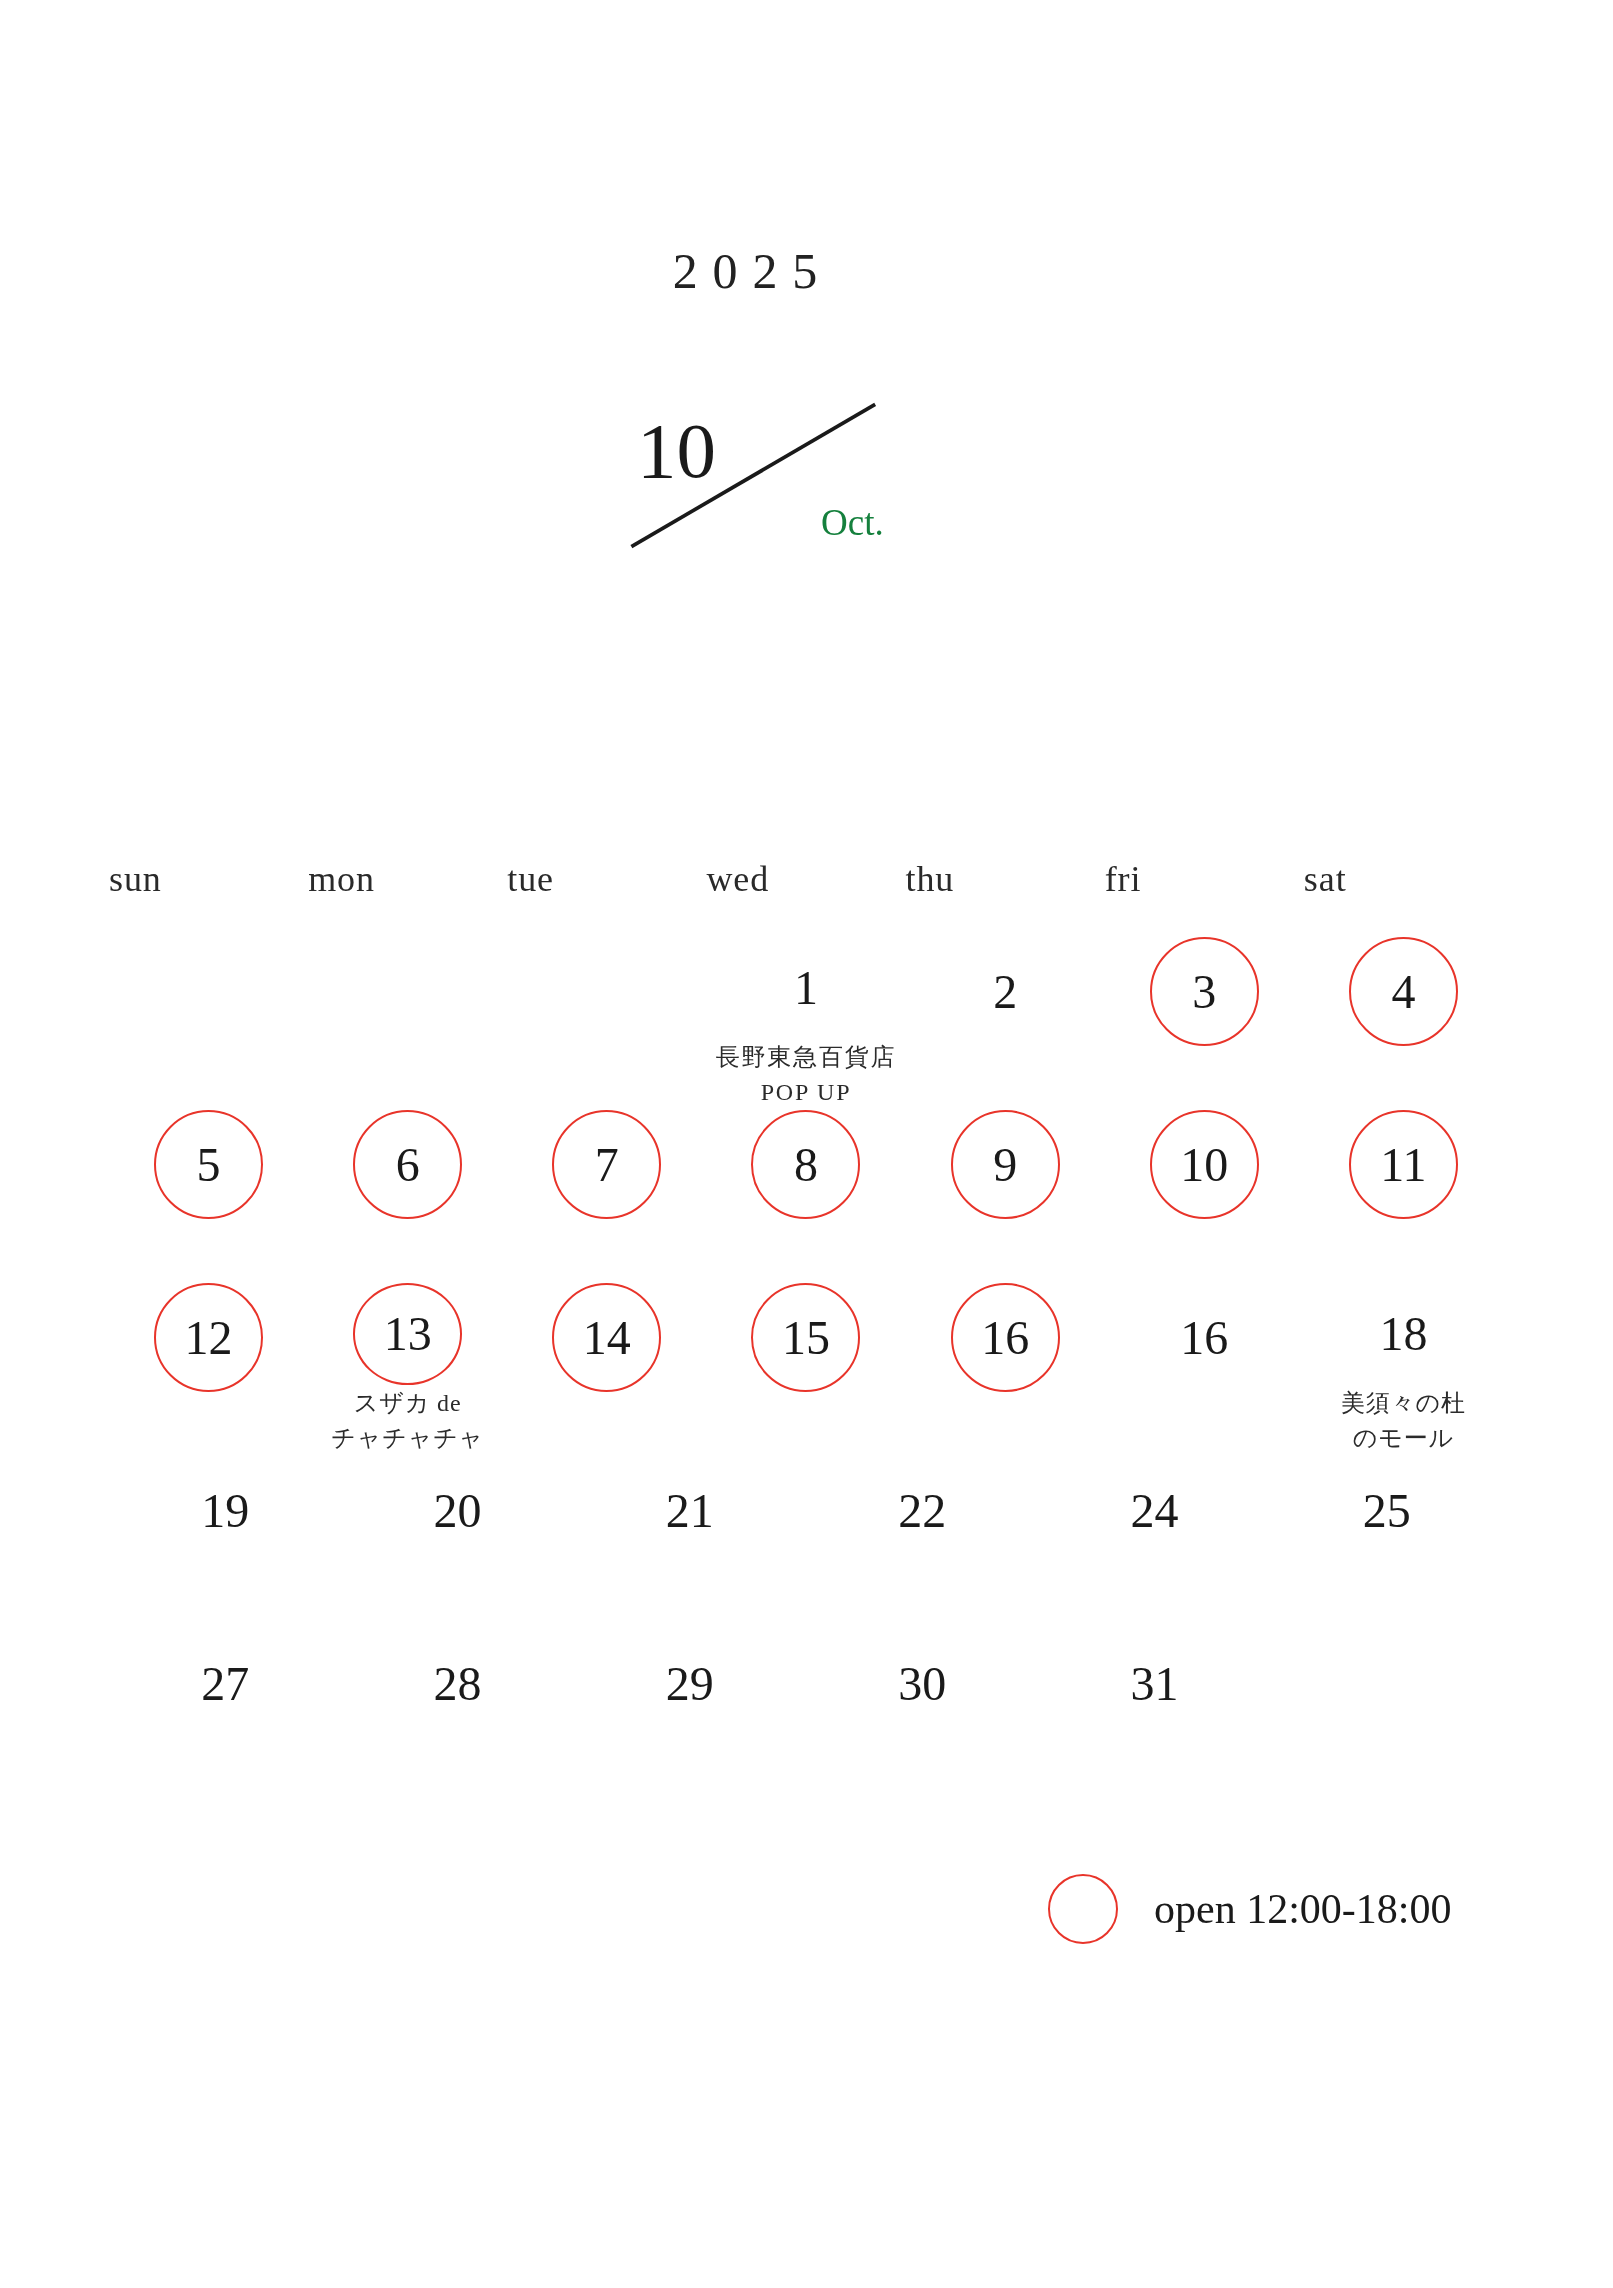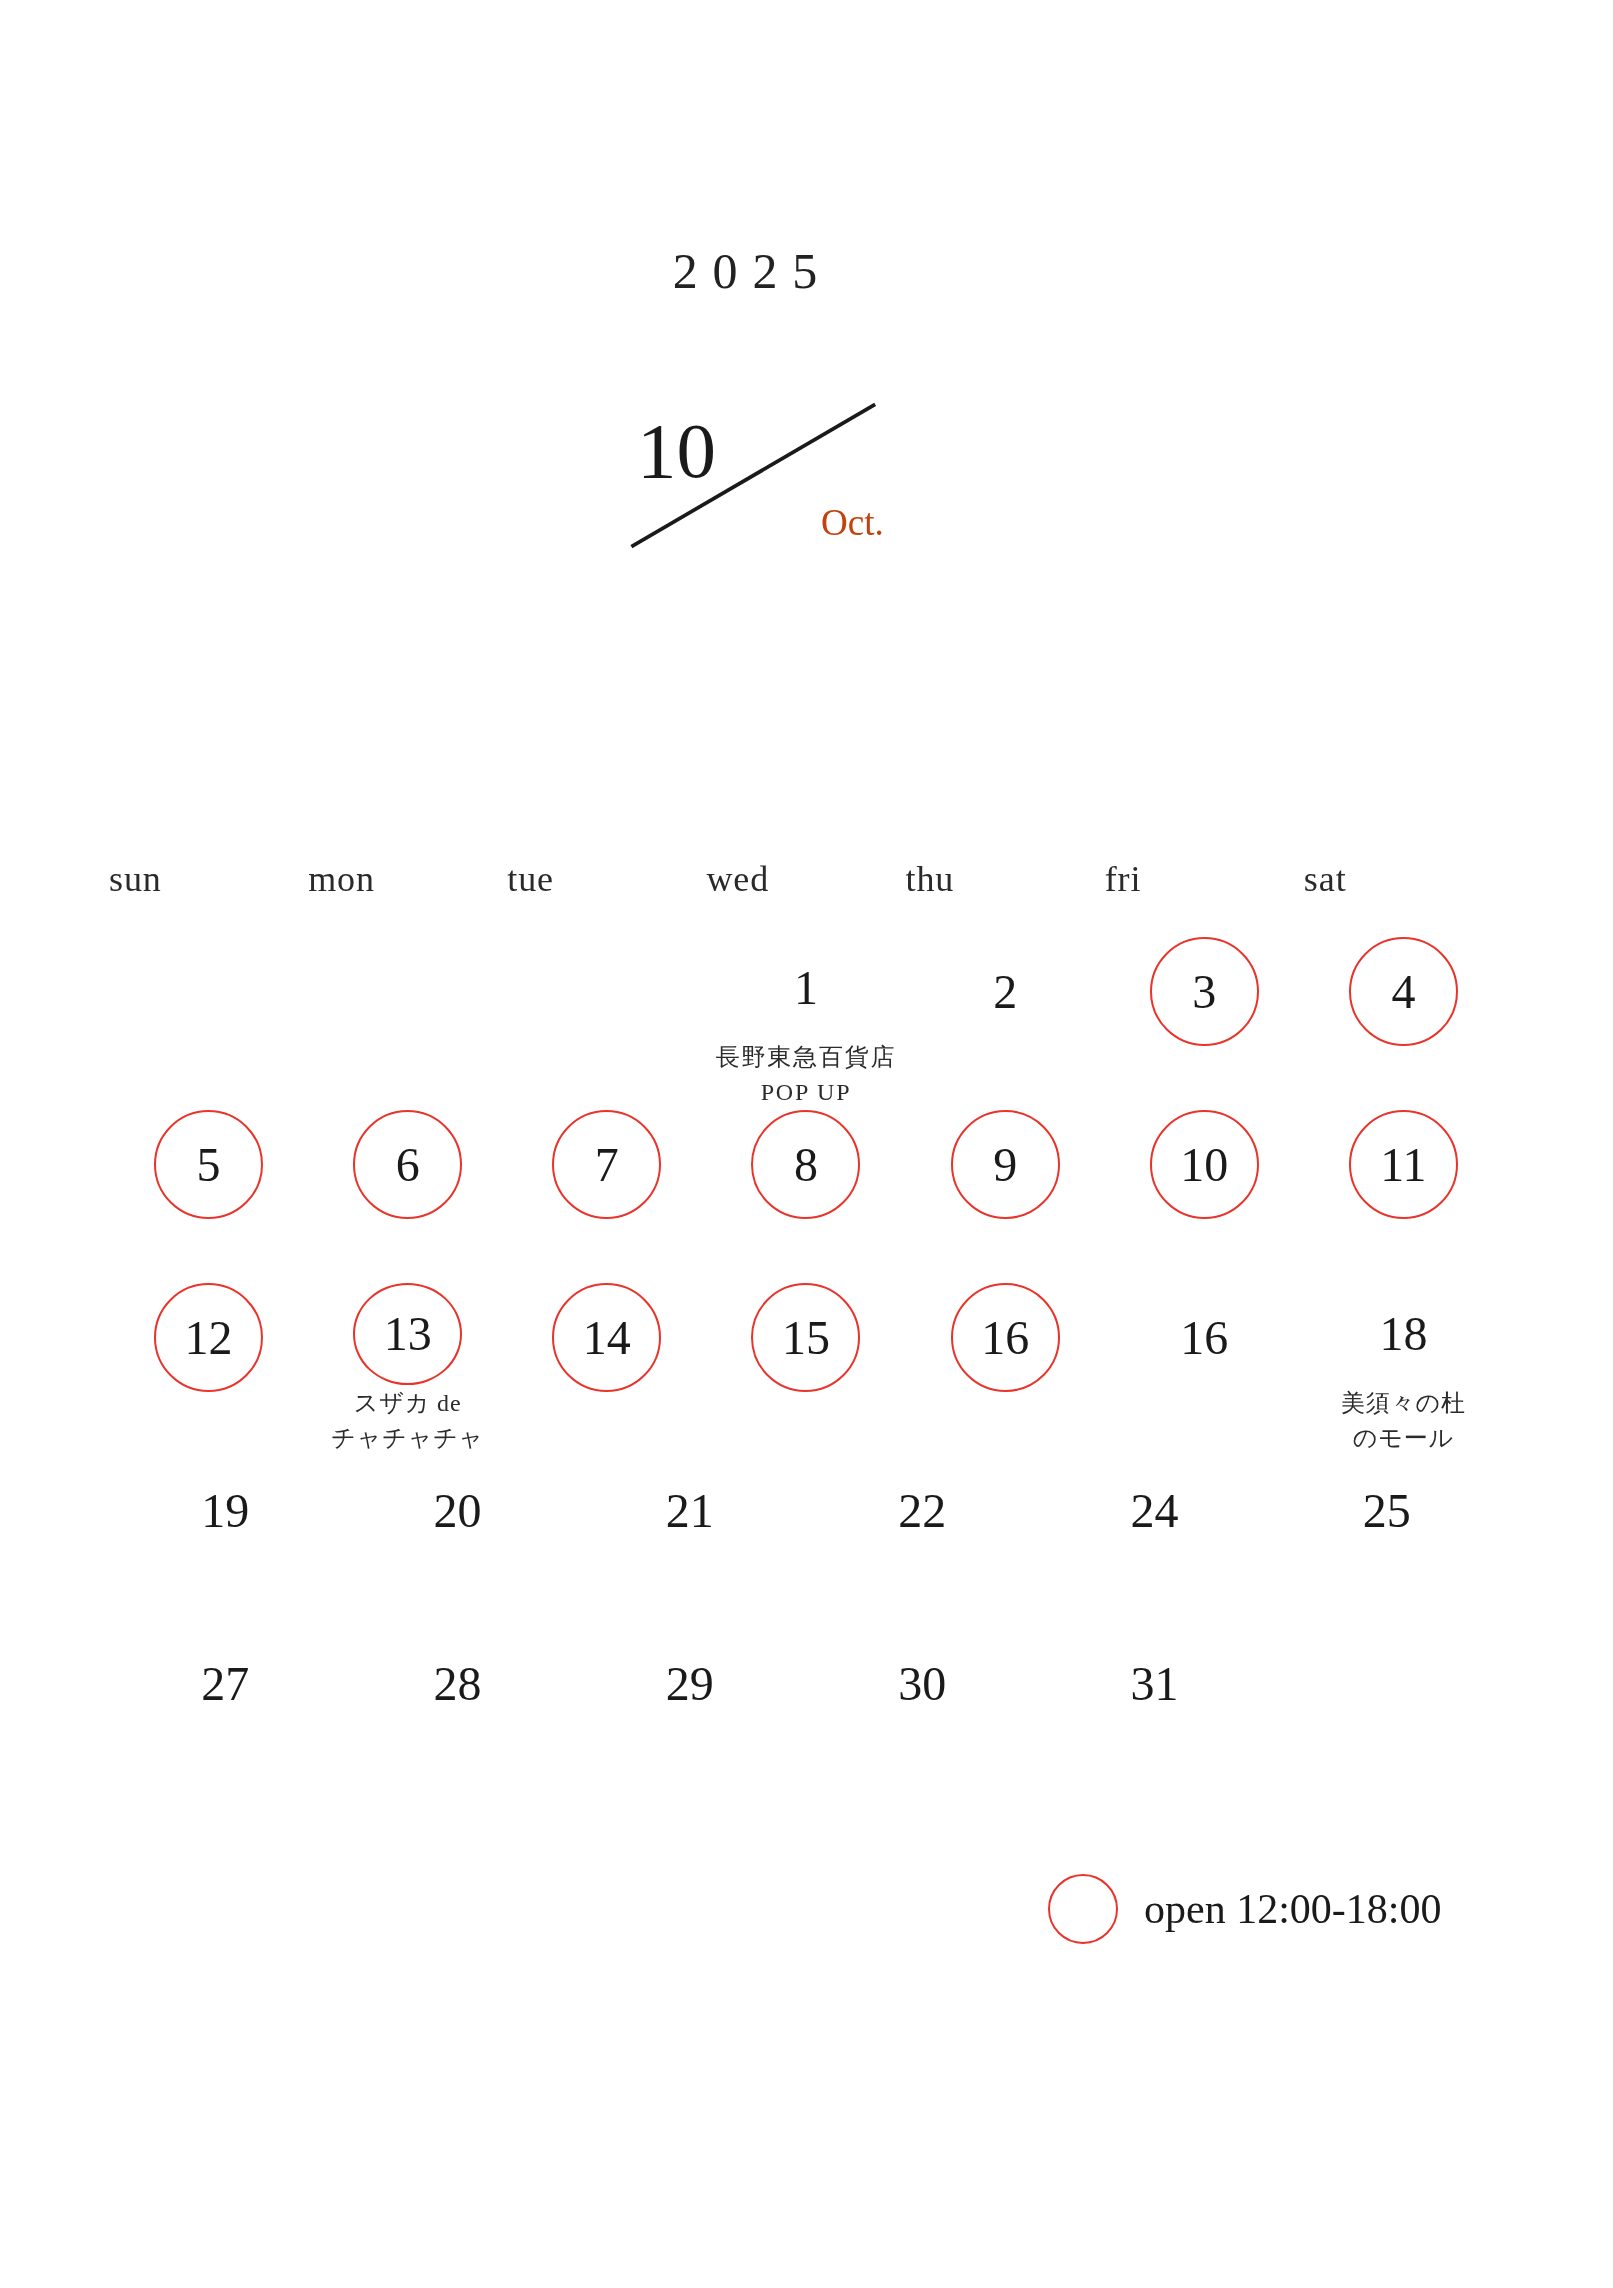--- a/index.html
+++ b/index.html
@@ -50,21 +50,21 @@
     top: 9.2px;
     width: 277px;
     height: 157px;
   }
   .month-slash svg { display: block; }
   .month-en {
     position: absolute;
     left: 821px;
     top: 113px;
     font-size: 37px;
-    color: #c2410c;
+    color: #15803d;
   }
 
   
   .calendar {
     position: absolute;
     top: 858px;
     left: 109px;
     width: 1394px;
   }
   .weekday-row {
@@ -136,21 +136,21 @@
     align-items: center;
   }
   .legend-circle {
     width: 70px;
     height: 70px;
     border: 2.4px solid #e8342a;
     border-radius: 50%;
     box-sizing: border-box;
   }
   .legend-text {
-    margin-left: 26px;
+    margin-left: 36px;
     font-size: 42px;
     color: #1a1a1a;
     white-space: nowrap;
   }
 </style>
 </head>
 <body>
 
 <div class="year">2025</div>
 

